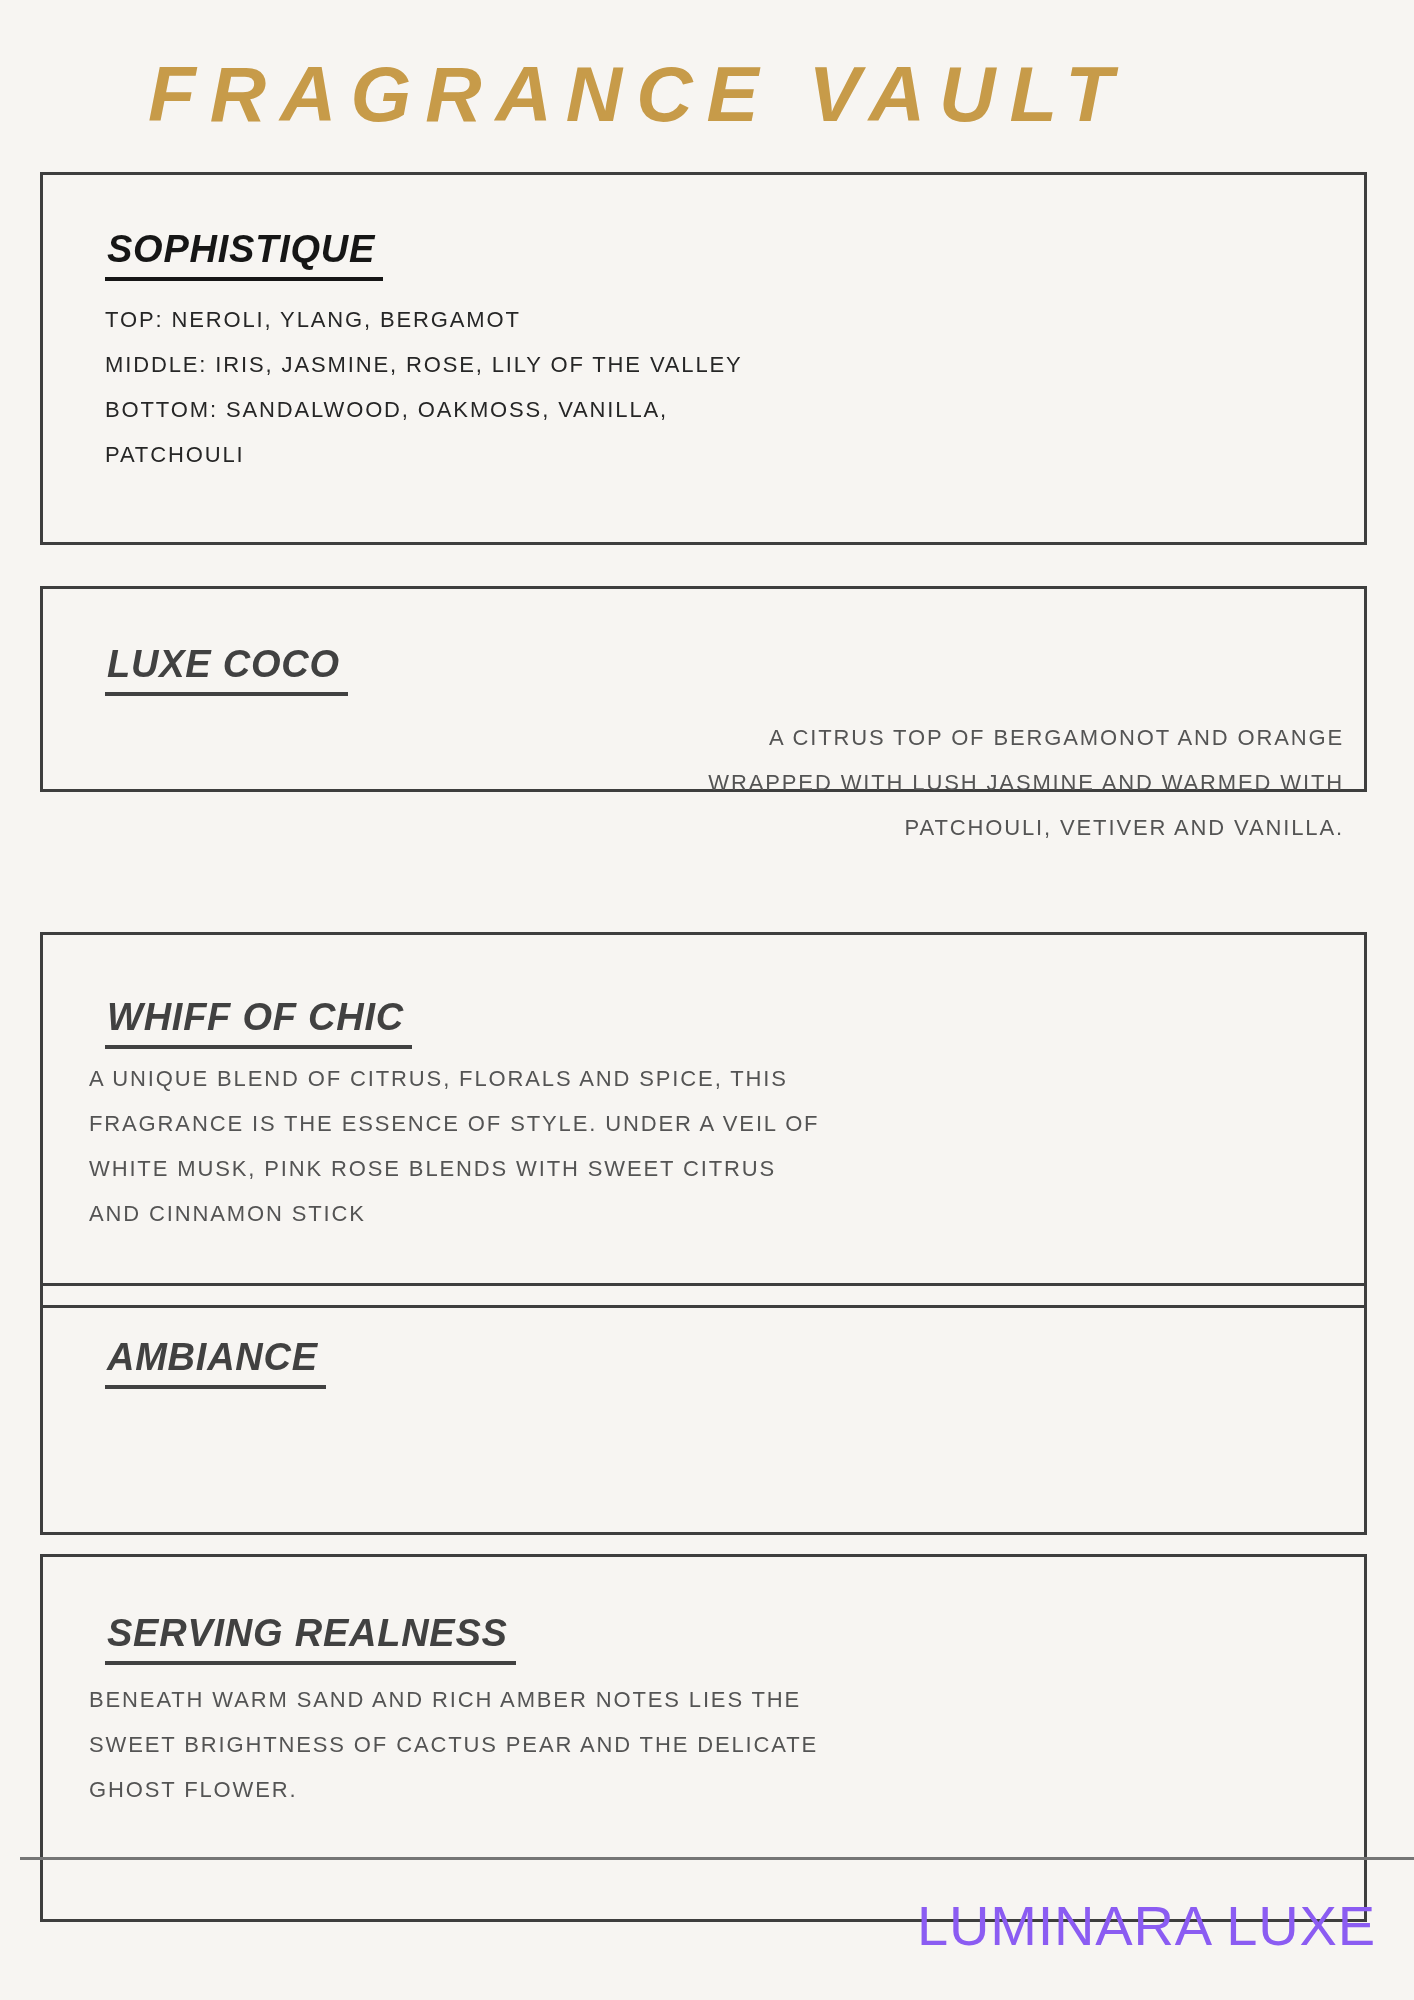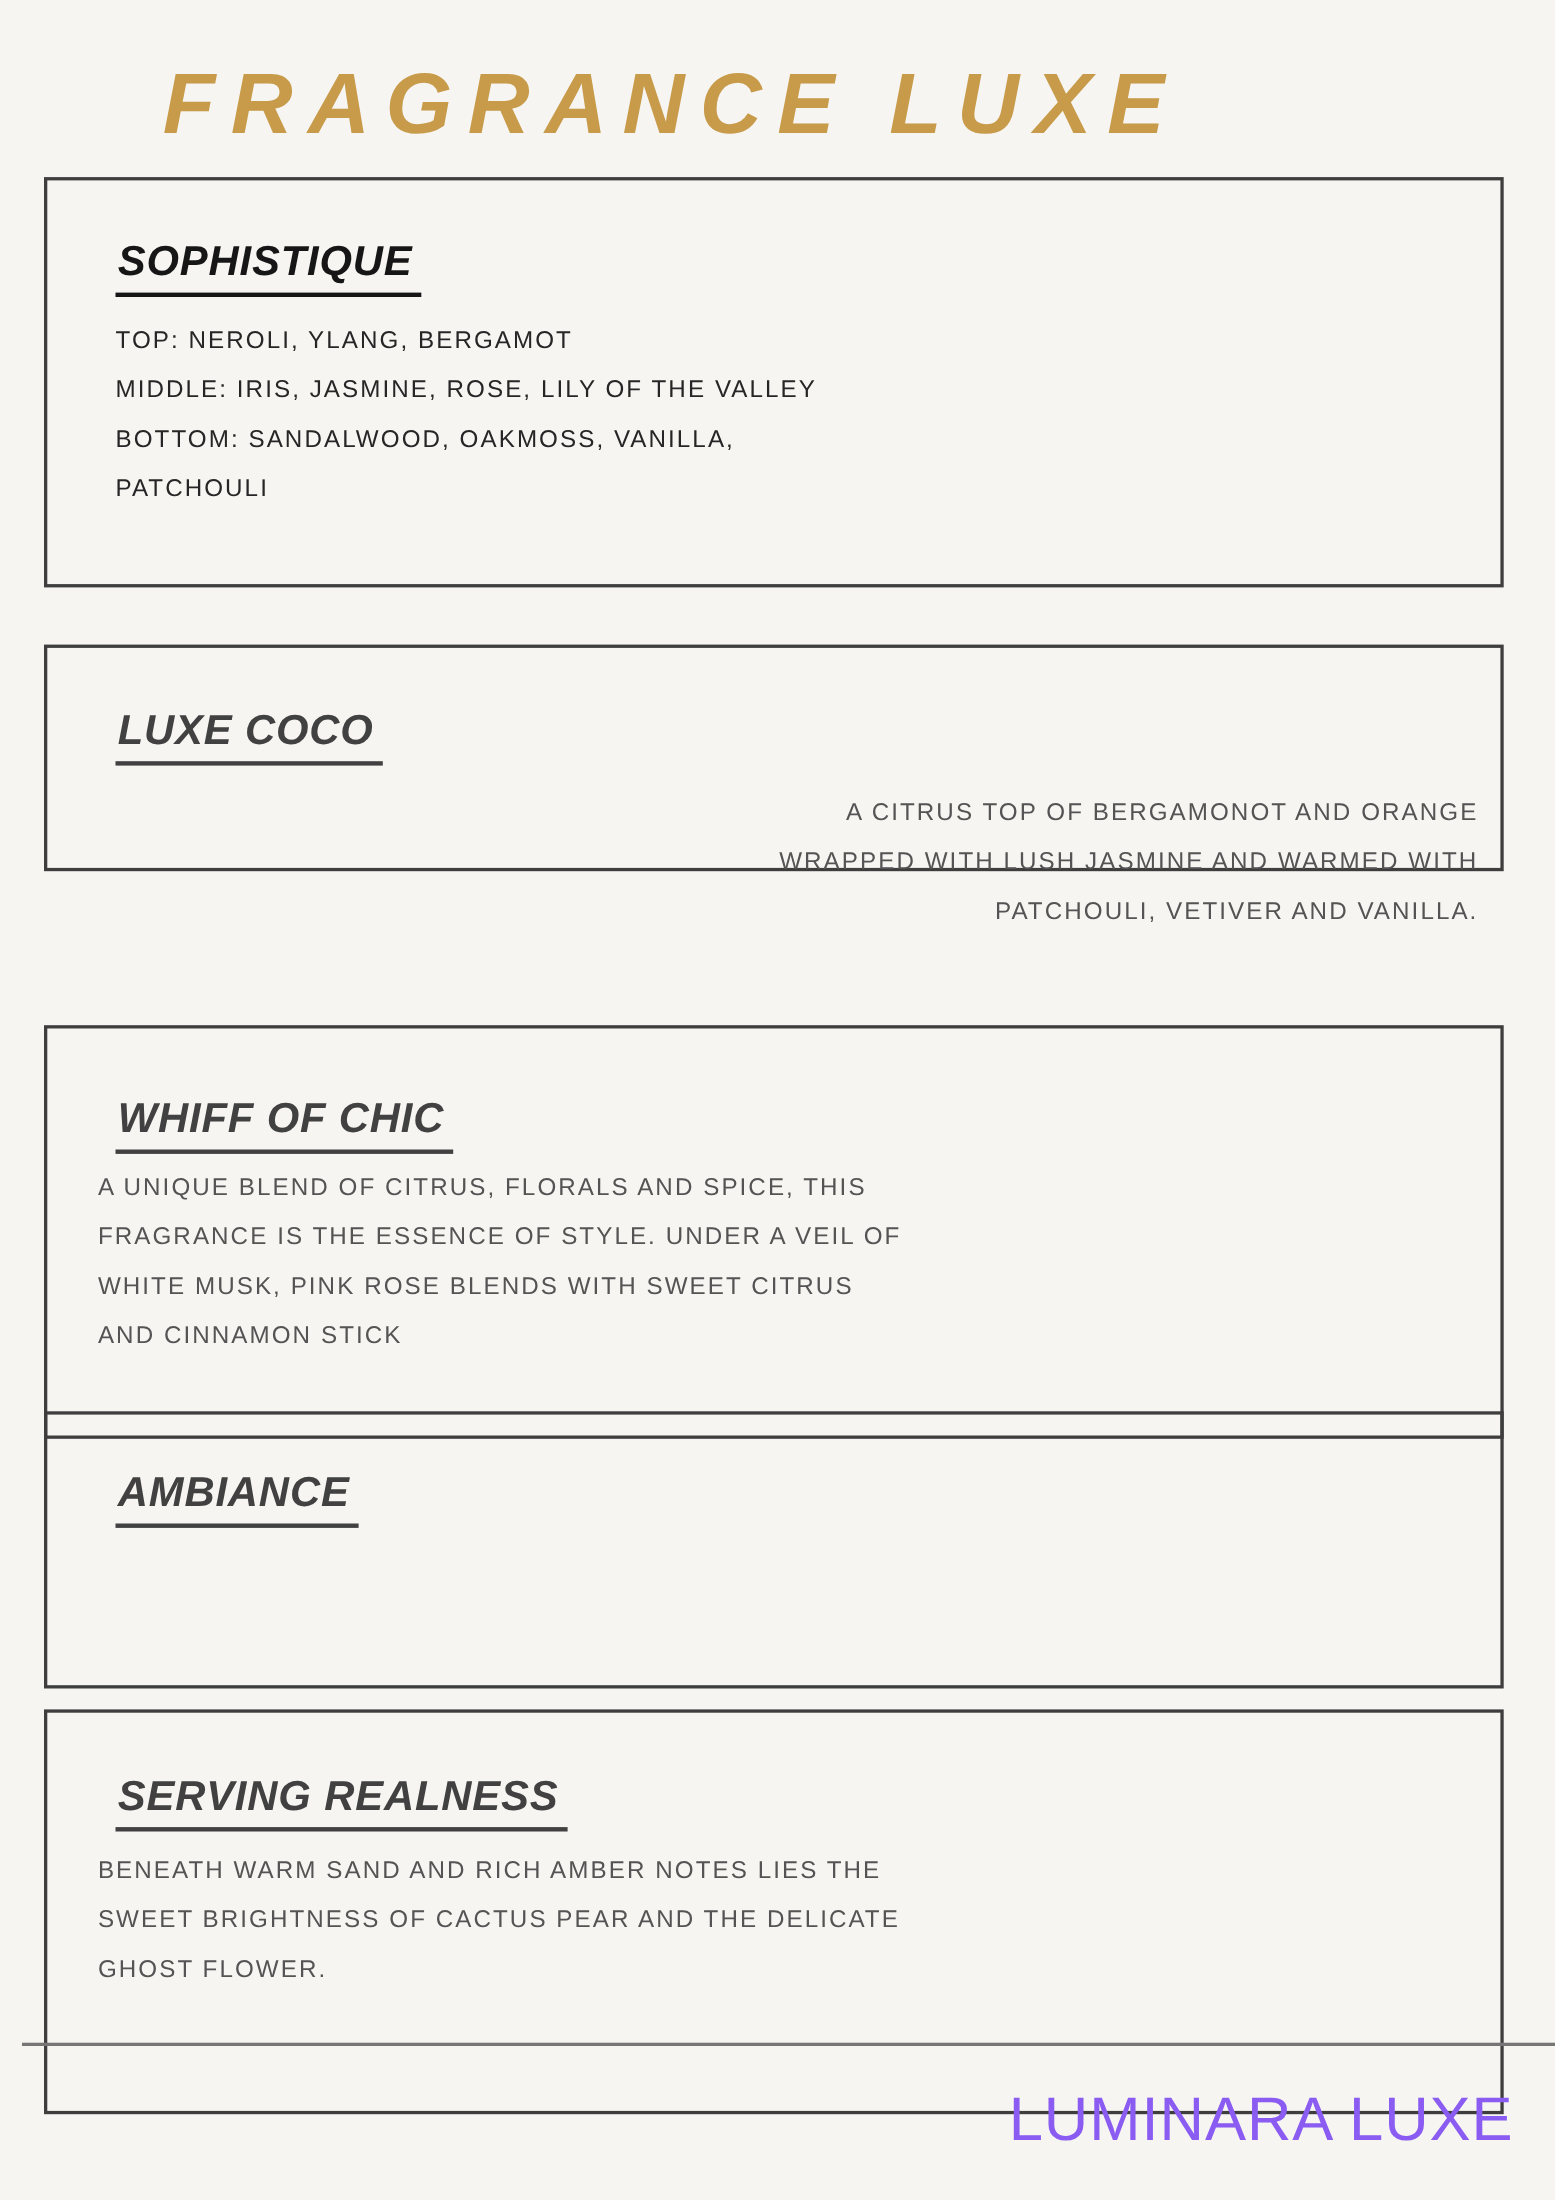--- a/index.html
+++ b/index.html
@@ -46,21 +46,21 @@
   }
   .card-body {
     margin: 0 20px 0 0;
     font-size: 22px;
     line-height: 45px;
     letter-spacing: 0.085em;
     color: var(--body-gray, #545454);
     white-space: pre-line;
   }
   
-  .card-1 { top: 161px;  height: 373px; padding-top: 55px; }
+  .card-1 { top: 172px;  height: 373px; padding-top: 55px; }
   .card-2 { top: 586px;  height: 206px; padding-top: 56px; }
   .card-3 { top: 932px;  height: 376px; padding-top: 63px; }
   .card-4 { top: 1283px; height: 252px; padding-top: 52px; }
   .card-5 { top: 1554px; height: 368px; padding-top: 57px; }
   .card-1 .card-body { margin-top: 16px; margin-left: 16px; }
   .card-2 .card-body { margin-top: 19px; margin-left: 14px; text-align: right; }
   .card-3 .card-body { margin-top: 7px; }
   .card-4 .card-body { margin-top: 15px; }
   .card-5 .card-body { margin-top: 12px; }
   
@@ -80,21 +80,21 @@
     line-height: 1;
     font-weight: 400;
     letter-spacing: 0.015em;
     color: var(--brand-purple, #8b5cf2);
     white-space: nowrap;
   }
 </style>
 </head>
 <body>
 
-<h1 class="page-title">FRAGRANCE LUXE</h1>
+<h1 class="page-title">FRAGRANCE VAULT</h1>
 
 <section class="card card-1">
   <h2 class="card-title">SOPHISTIQUE</h2>
   <p class="card-body">TOP: NEROLI, YLANG, BERGAMOT
 MIDDLE: IRIS, JASMINE, ROSE, LILY OF THE VALLEY
 BOTTOM: SANDALWOOD, OAKMOSS, VANILLA,
 PATCHOULI</p>
 </section>
 
 <section class="card card-2">

